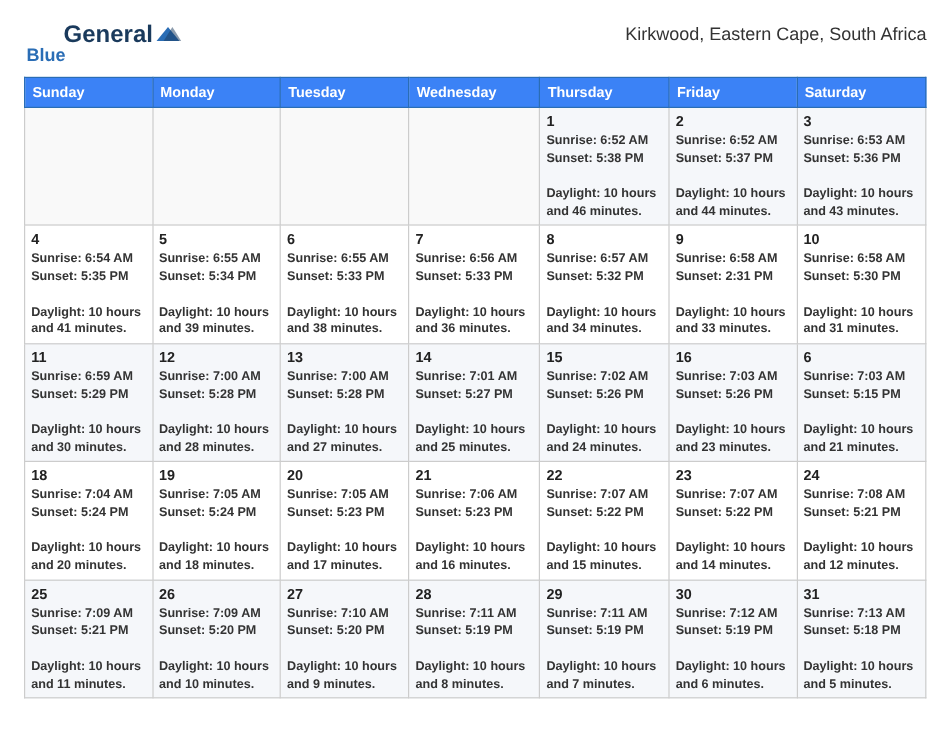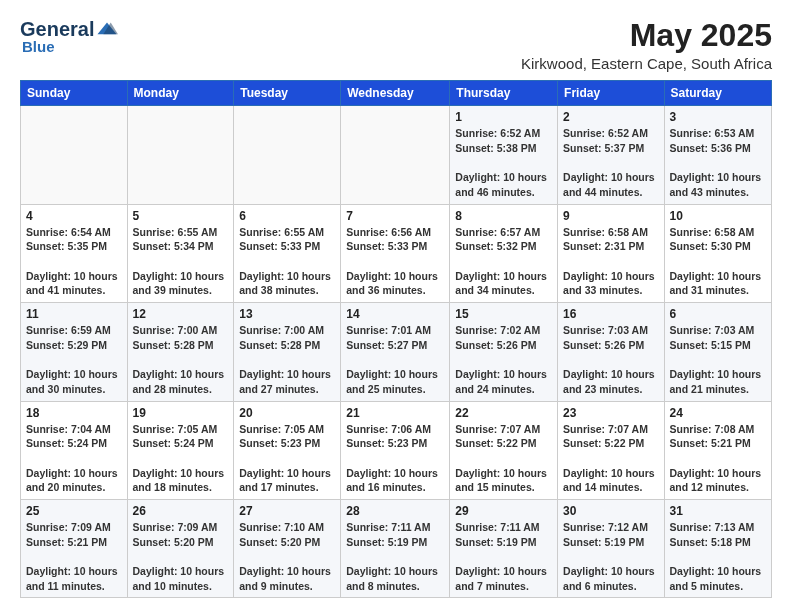--- a/index.html
+++ b/index.html
@@ -52,21 +52,21 @@
       color: #333;
       margin-top: 2px;
       margin-left: 34px;
     }
     table {
       width: 100%;
       border-collapse: collapse;
       font-size: 11px;
     }
     thead tr th {
-      background-color: #1d4ed8;
+      background-color: #3b82f6;
       color: #fff;
       text-align: left;
       padding: 5px 6px;
       font-size: 12px;
       font-weight: bold;
       border: 1px solid #2a6db5;
     }
     tbody tr td {
       border: 1px solid #ccc;
       vertical-align: top;
@@ -100,32 +100,31 @@
     tr.row-odd td { background: #f5f7fa; }
     tr.row-even td { background: #fff; }
   </style>
 </head>
 <body>
 
 <div class="page">
   <div class="header">
     <div class="logo">
       <div class="logo-text">
-        <span style="color:#1a3a5c;font-weight:bold;font-size:20px;">General</span>
+        <span style="color:#1a3a5c;font-weight:bold;font-size:20px;margin-left:33px;">General</span>
         <svg class="logo-icon" viewBox="0 0 30 22" xmlns="http://www.w3.org/2000/svg">
           <polygon points="15,2 28,18 2,18" fill="#2a6db5"></polygon>
           <polygon points="20,2 30,18 10,18" fill="#1a3a5c" opacity="0.5"></polygon>
         </svg>
       </div>
       <div style="margin-top:-2px;">
         <span style="color:#2a6db5;font-weight:bold;font-size:15px;margin-left:2px;">Blue</span>
       </div>
     </div>
     <div class="title-block">
-      <div class="month-year">May 2025</div>
       <div class="location">Kirkwood, Eastern Cape, South Africa</div>
     </div>
   </div>
 
   <table>
     <thead>
       <tr>
       <th>Sunday</th>
           <th>Monday</th>
           <th>Tuesday</th>

